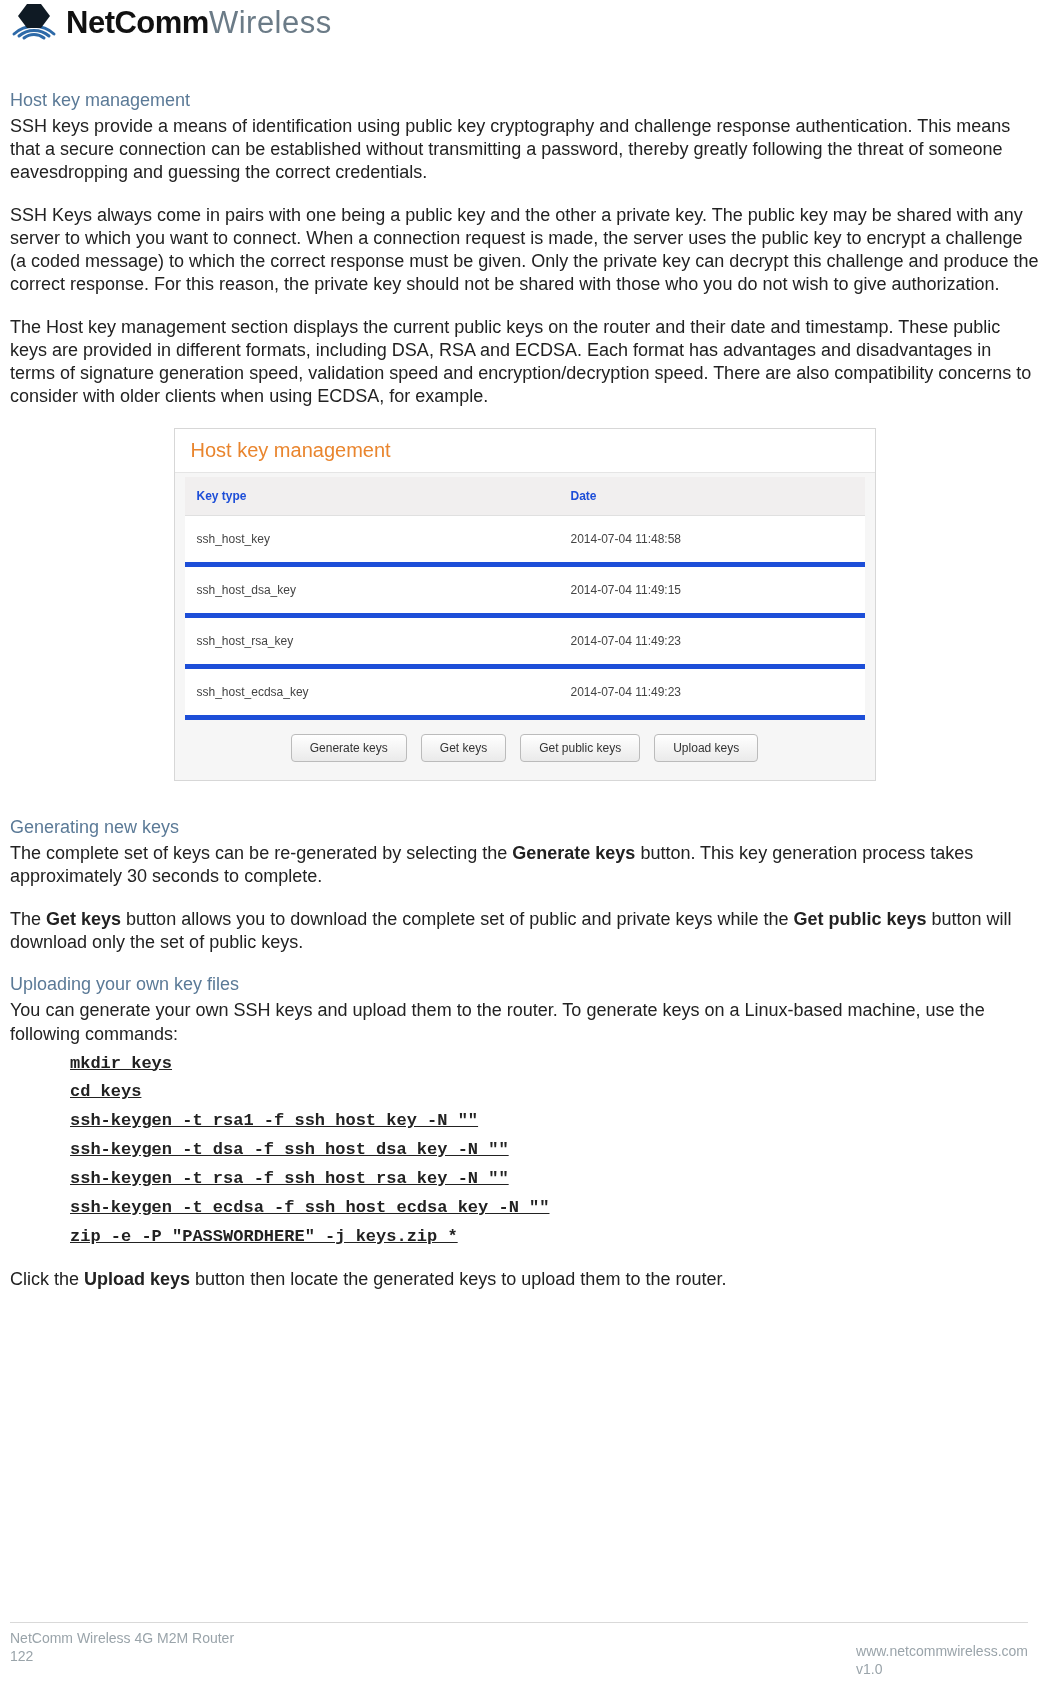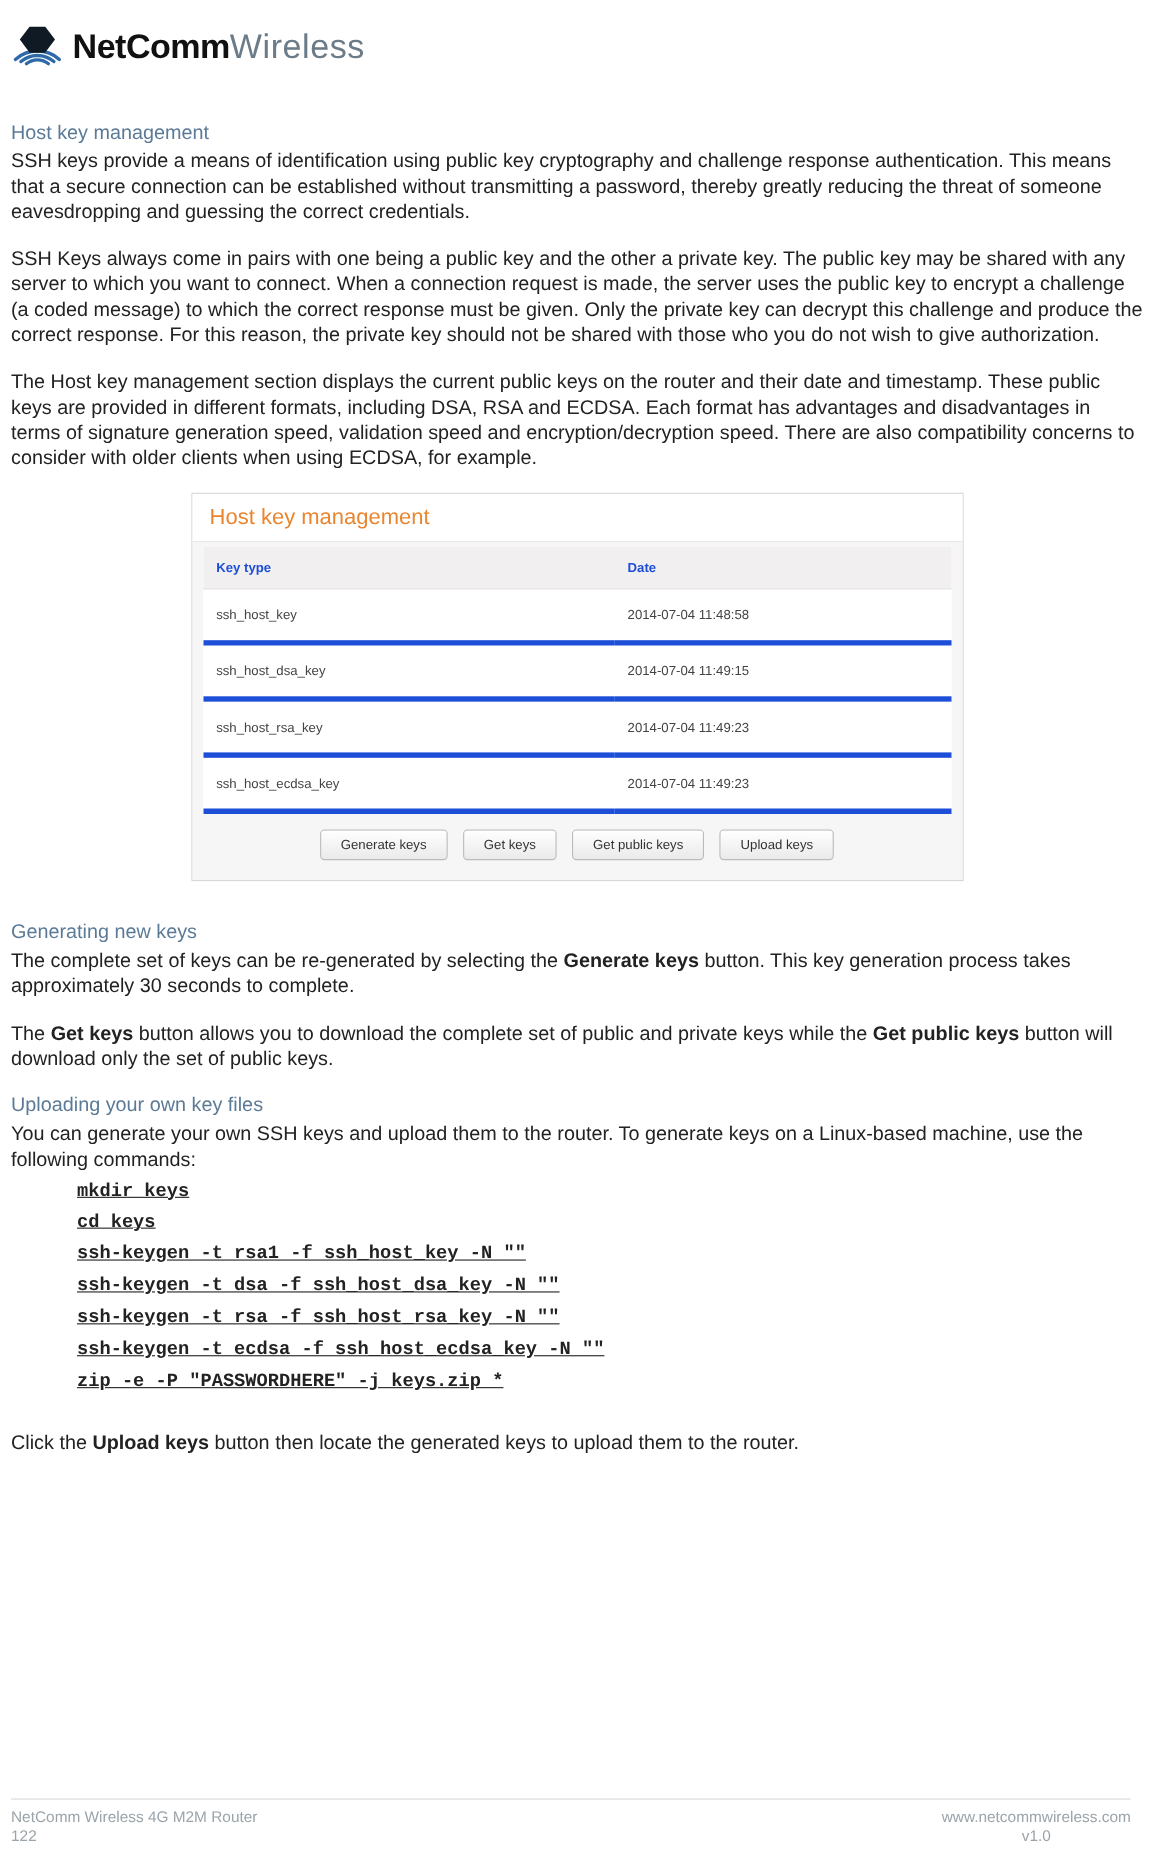--- a/index.html
+++ b/index.html
@@ -7,21 +7,21 @@
     padding: 0;
     font-family: Arial, Helvetica, sans-serif;
     color: #222;
     width: 1064px;
     box-sizing: border-box;
   }
   .page {
     width: 1064px;
     min-height: 1696px;
     box-sizing: border-box;
-    padding: 24px 25px 0 10px;
+    padding: 4px 25px 0 10px;
     position: relative;
   }
   .header {
     display: flex;
     align-items: center;
     gap: 8px;
     margin-bottom: 48px;
   }
   .logo svg { display:block; }
   .brand {
@@ -111,21 +111,21 @@
     bottom:18px;
     left:10px; right:36px;
     border-top:1px solid #d9d9d9;
     padding-top:6px;
     display:flex;
     justify-content:space-between;
     font-size:14px;
     color:#9aa4aa;
   }
   .footer .fl { line-height:1.3; }
-  .footer .fr { text-align:center; line-height:1.3; }
+  .footer .fr { text-align:left; line-height:1.3;margin-top:13px; }
 </style>
 </head>
 <body>
 
 <div class="page">
 
   <div class="header">
     <span class="logo">
       <svg width="48" height="38" viewBox="0 0 48 38">
         <g fill="none" stroke-linecap="round">
@@ -135,21 +135,21 @@
         </g>
         <polygon points="17,0 31,0 40,12 31,24 17,24 8,12" fill="#0f1a24"></polygon>
       </svg>
     </span>
     <span class="brand">
       <span class="bold">NetComm</span><span class="thin">Wireless</span>
     </span>
   </div>
 
   <h2 class="section">Host key management</h2>
-  <p>SSH keys provide a means of identification using public key cryptography and challenge response authentication. This means that a secure connection can be established without transmitting a password, thereby greatly reducing the threat of someone eavesdropping and guessing the correct credentials.</p>
+  <p>SSH keys provide a means of identification using public key cryptography and challenge response authentication. This means that a secure connection can be established without transmitting a password, thereby greatly following the threat of someone eavesdropping and guessing the correct credentials.</p>
   <p>SSH Keys always come in pairs with one being a public key and the other a private key. The public key may be shared with any server to which you want to connect. When a connection request is made, the server uses the public key to encrypt a challenge (a coded message) to which the correct response must be given. Only the private key can decrypt this challenge and produce the correct response. For this reason, the private key should not be shared with those who you do not wish to give authorization.</p>
   <p>The Host key management section displays the current public keys on the router and their date and timestamp. These public keys are provided in different formats, including DSA, RSA and ECDSA. Each format has advantages and disadvantages in terms of signature generation speed, validation speed and encryption/decryption speed. There are also compatibility concerns to consider with older clients when using ECDSA, for example.</p>
 
   <div class="fig">
     <div class="fig-title">Host key management</div>
     <div class="fig-panel">
       <table class="fig-table">
         <thead>
           <tr>
             <th style="width:55%">Key type</th>
@@ -196,21 +196,21 @@
   <h2 class="section">Uploading your own key files</h2>
   <p style="margin-bottom:4px">You can generate your own SSH keys and upload them to the router. To generate keys on a Linux-based machine, use the following commands:</p>
   <pre class="code">mkdir keys
 cd keys
 ssh-keygen -t rsa1 -f ssh_host_key -N ""
 ssh-keygen -t dsa -f ssh_host_dsa_key -N ""
 ssh-keygen -t rsa -f ssh_host_rsa_key -N ""
 ssh-keygen -t ecdsa -f ssh_host_ecdsa_key -N ""
 zip -e -P "PASSWORDHERE" -j keys.zip *</pre>
 
-  <p style="margin-top:28px">
+  <p style="margin-top:16px">
     <span>Click the </span><span class="strong">Upload keys</span><span> button then locate the generated keys to upload them to the router.</span>
   </p>
 
   <div class="footer">
     <div class="fl">
       <div>NetComm Wireless 4G M2M Router</div>
       <div>122</div>
     </div>
     <div class="fr">
       <div>www.netcommwireless.com</div>

